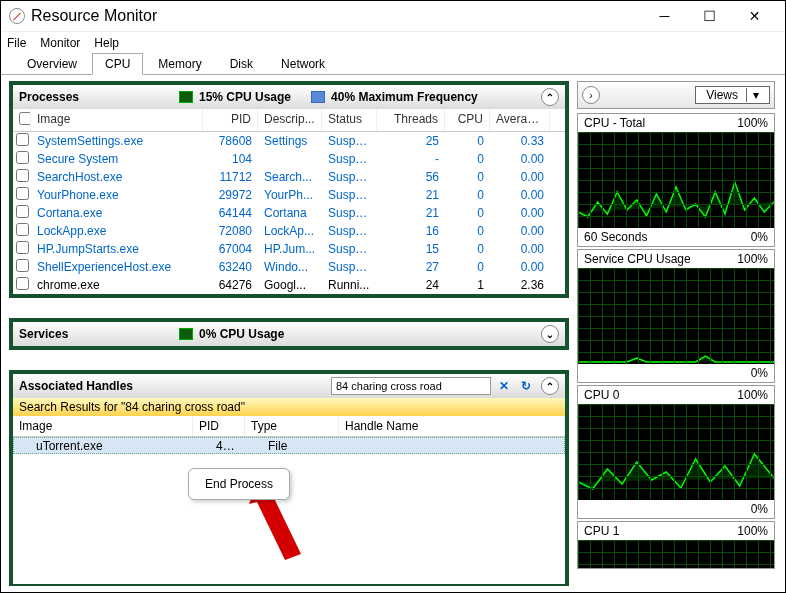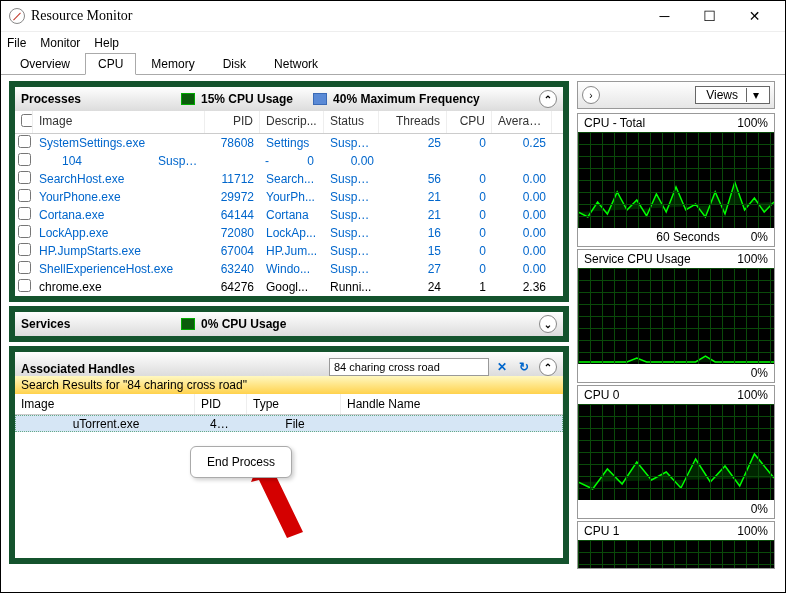--- a/index.html
+++ b/index.html
@@ -1,31 +1,31 @@
 <!DOCTYPE html>
 <html><head>
 <meta charset="utf-8">
 <style>
 * { box-sizing: border-box; margin: 0; padding: 0; font-family: 'Segoe UI', Tahoma, sans-serif; font-size: 12px; }
 body { background: #fff; width: 786px; height: 593px; overflow: hidden; border: 1px solid #000; }
 .titlebar { height: 30px; display: flex; align-items: center; padding: 0 8px; }
 .titlebar .appicon { width: 16px; height: 16px; border: 1px solid #888; border-radius: 50%; margin-right: 6px; position: relative; }
 .titlebar .appicon::after { content: ''; position: absolute; width: 10px; height: 1px; background: #c0392b; top: 7px; left: 2px; transform: rotate(-45deg); }
-.titlebar .title { flex: 1; font-size: 14px; font-family: Liberation Serif, serif; }
+.titlebar .title { flex: 1; font-size: 16px; }
 .winbtns { display: flex; }
 .winbtn { width: 45px; height: 28px; display: flex; align-items: center; justify-content: center; font-size: 14px; }
 .menubar { height: 22px; display: flex; align-items: center; padding: 0 6px; border-top: 1px solid #eee; }
 .menubar span { margin-right: 14px; font-size: 12px; }
-.tabs { display: flex; border-bottom: 1px solid #aaa; padding-left: 6px; }
+.tabs { display: flex; border-bottom: 1px solid #aaa; padding-left: 13px; }
 .tab { padding: 3px 12px; border: 1px solid transparent; border-bottom: none; margin-right: 2px; font-size: 12px; }
 .tab.active { border: 1px solid #aaa; border-bottom: 1px solid #fff; margin-bottom: -1px; background: #fff; }
 .content { display: flex; height: calc(100% - 80px); }
 .left { width: 572px; padding: 6px 4px 6px 8px; overflow: hidden; }
 .right { width: 210px; padding: 6px 8px 6px 4px; overflow: hidden; }
-.panel { border: 6px solid #14532d; margin-bottom: 4px; }
+.panel { border: 4px solid #14532d; margin-bottom: 20px; }
 .panel-head { background: linear-gradient(#fefefe, #dcdcdc); height: 24px; display: flex; align-items: center; padding: 0 6px; font-weight: bold; }
 .panel-head .ptitle { min-width: 160px; }
 .panel-head .stat { display: flex; align-items: center; margin-right: 20px; font-weight: bold; }
 .panel-head .chip { width: 14px; height: 12px; margin-right: 6px; }
 .panel-head .chip.g { background: #0b5c0b; border: 1px solid #0a0; }
 .panel-head .chip.b { background: #5a8ad6; border: 1px solid #3a6ab6; }
 .panel-head .spacer { flex: 1; }
 .collapse-btn { width: 18px; height: 18px; border: 1px solid #888; border-radius: 50%; background: #fff; display: flex; align-items: center; justify-content: center; font-size: 10px; }
 .colhead { display: flex; background: #fff; border-bottom: 1px solid #ccc; }
 .colhead div { padding: 3px 6px; border-right: 1px solid #eee; color: #333; font-size: 12px; white-space: nowrap; overflow: hidden; text-overflow: ellipsis; }
@@ -36,43 +36,43 @@
 .row .cb input { margin: 0; }
 .c-img { width: 190px; }
 .c-pid { width: 55px; text-align: right; }
 .c-desc { width: 64px; }
 .c-stat { width: 55px; }
 .c-thr { width: 68px; text-align: right; }
 .c-cpu { width: 45px; text-align: right; }
 .c-avg { width: 60px; text-align: right; }
 .link { color: #0066cc; }
 .services .panel-head .ptitle { min-width: 160px; }
-.assoc-head { background: linear-gradient(#fefefe, #dcdcdc); height: 24px; display: flex; align-items: flex-end; padding: 0 6px; font-weight: bold; }
+.assoc-head { background: linear-gradient(#fefefe, #dcdcdc); height: 24px; display: flex; align-items: center; padding: 0 6px; font-weight: bold; }
 .searchbox { width: 160px; height: 18px; border: 1px solid #999; padding: 0 4px; font-size: 11px; }
 .iconbtn { width: 18px; height: 18px; display: flex; align-items: center; justify-content: center; margin-left: 4px; color: #0066cc; font-size: 12px; }
 .yellow { background: linear-gradient(#fff8c0, #ffd24d); padding: 2px 6px; font-size: 12px; }
 .handles-head { display: flex; border-bottom: 1px solid #ccc; }
 .handles-head div { padding: 3px 6px; border-right: 1px solid #eee; }
 .h-img { width: 180px; }
 .h-pid { width: 52px; }
 .h-type { width: 94px; }
 .h-name { flex: 1; }
 .handles-row { display: flex; background: #d6e6f5; border: 1px dotted #6a8; height: 17px; align-items: center; }
-.handles-row div { padding: 0 14px; white-space: nowrap; overflow: hidden; text-overflow: ellipsis; text-align: center; }
+.handles-row div { padding: 0 22px; white-space: nowrap; overflow: hidden; text-overflow: ellipsis; }
 .ctx-menu { position: absolute; background: #fff; border: 1px solid #aaa; box-shadow: 2px 2px 4px rgba(0,0,0,.2); padding: 4px 0; z-index: 10; border-radius: 6px; }
 .ctx-item { padding: 4px 16px; }
 .arrow { position: absolute; z-index: 5; }
 .right-top { display: flex; align-items: center; justify-content: space-between; padding: 4px; border: 1px solid #999; margin-bottom: 4px; background: linear-gradient(#fefefe,#e6e6e6); }
 .views-btn { border: 1px solid #666; padding: 1px 10px; background: #fff; display: flex; align-items: center; }
 .views-btn .dd { border-left: 1px solid #666; margin-left: 8px; padding-left: 6px; }
 .g-box { border: 1px solid #999; margin-bottom: 2px; }
 .g-title { display: flex; justify-content: space-between; padding: 2px 6px; font-size: 11px; }
 .g-graph { background: #000; height: 96px; position: relative; overflow: hidden; }
 .g-graph .grid { position: absolute; inset: 0; background-image: linear-gradient(#0a4a0a 1px, transparent 1px), linear-gradient(90deg, #0a4a0a 1px, transparent 1px); background-size: 12px 12px; }
-.g-foot { display: flex; justify-content: flex-end; padding: 2px 6px; font-size: 11px; gap: 31px; }
+.g-foot { display: flex; justify-content: space-between; padding: 2px 6px; font-size: 11px; gap: 31px; }
 .small .g-graph { height: 28px; }
 </style>
 </head>
 <body>
 
 <div class="titlebar">
   <div class="appicon"></div>
   <div class="title">Resource Monitor</div>
   <div class="winbtns">
     <div class="winbtn">─</div>
@@ -124,24 +124,25 @@
       </div>
       <div class="rows" id="proc-rows">
           <div class="row">
             <div class="cb"><input type="checkbox" style=""></div>
             <div class="c-img link" style="width:172px">SystemSettings.exe</div>
             <div class="c-pid link">78608</div>
             <div class="c-desc link">Settings</div>
             <div class="c-stat link">Suspe...</div>
             <div class="c-thr link">25</div>
             <div class="c-cpu link">0</div>
-            <div class="c-avg link">0.25</div>
-          </div>
-          <div class="row">
-            <div class="cb"><input type="checkbox" style=""></div>
+            <div class="c-avg link">0.33</div>
+          </div>
+          <div class="row">
+            <div class="cb"><input type="checkbox" style=""></div>
+            <div class="c-img link" style="width:172px">Secure System</div>
             <div class="c-pid link">104</div>
             <div class="c-desc link"></div>
             <div class="c-stat link">Suspe...</div>
             <div class="c-thr link">-</div>
             <div class="c-cpu link">0</div>
             <div class="c-avg link">0.00</div>
           </div>
           <div class="row">
             <div class="cb"><input type="checkbox" style=""></div>
             <div class="c-img link" style="width:172px">SearchHost.exe</div>

